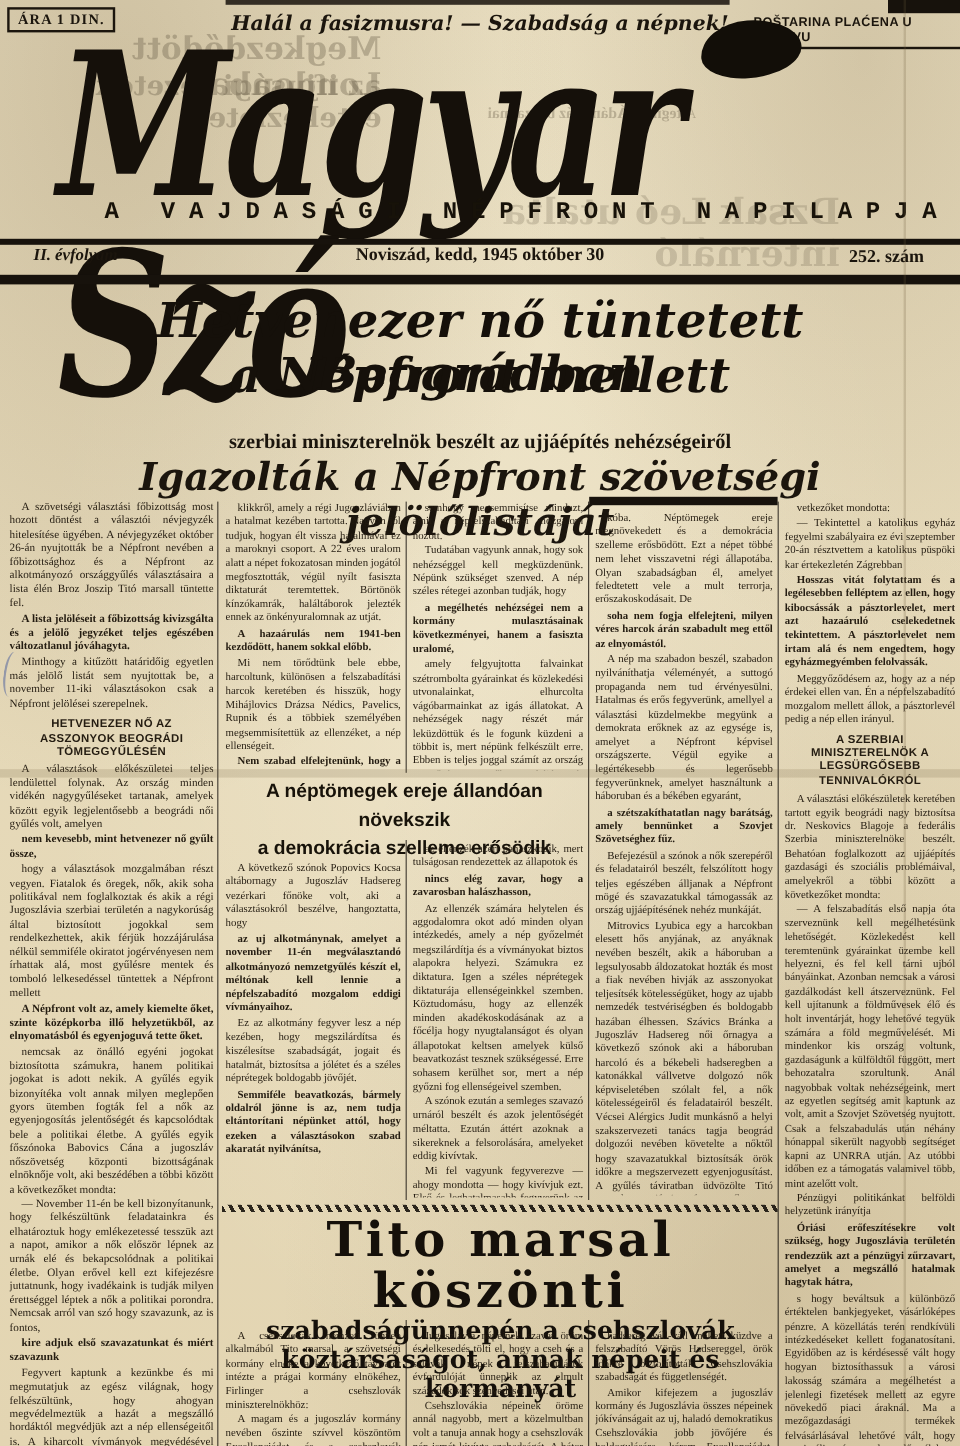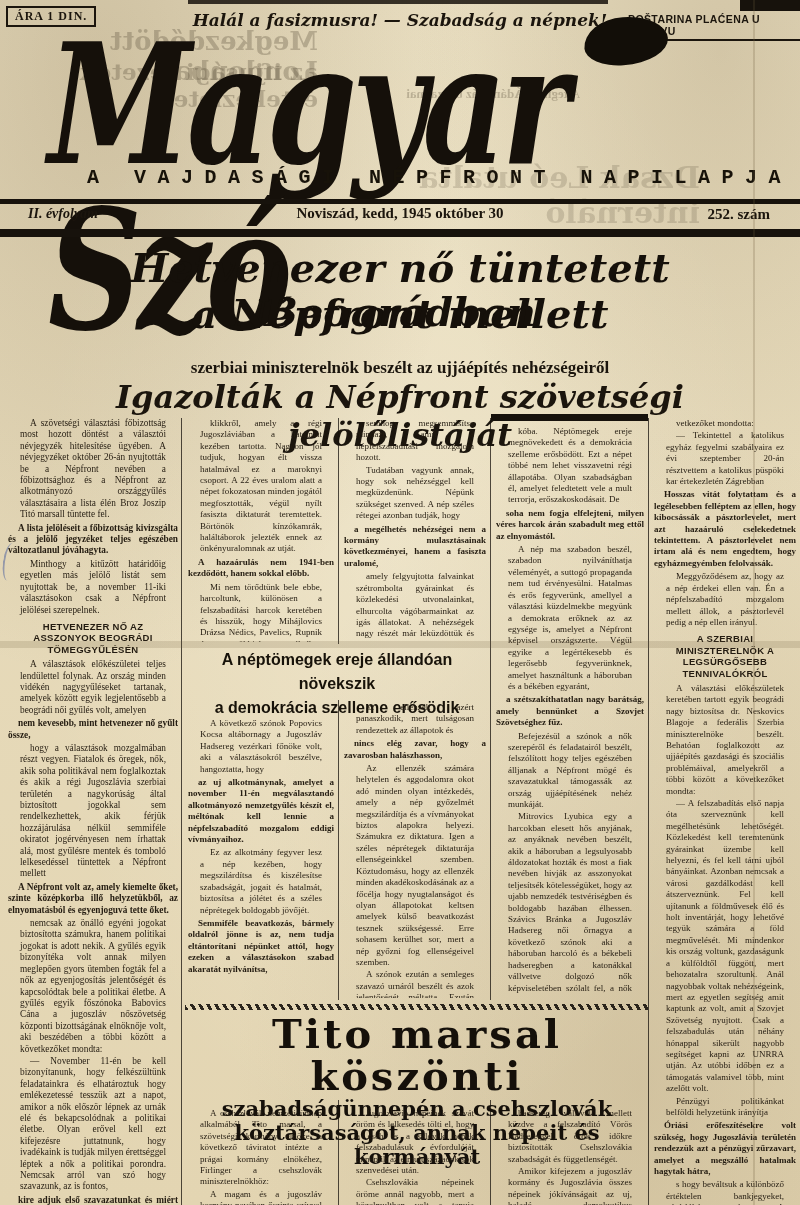--- a/index.html
+++ b/index.html
@@ -32,21 +32,21 @@
   .rule2{left:0;top:229px;width:800px;height:8px;}
   .volume{left:28px;top:206px;font-weight:bold;font-size:14px;font-style:italic;}
   .dateline{left:200px;top:205px;width:400px;text-align:center;font-weight:bold;font-size:15px;}
   .issue{left:640px;top:206px;width:130px;text-align:right;font-weight:bold;font-size:15px;}
   
   .h1{left:20px;width:760px;text-align:center;font-family:"DejaVu Serif",serif;font-weight:bold;font-style:italic;font-size:40px;line-height:44px;color:#15100a;}
   .sub{left:40px;width:720px;text-align:center;font-weight:bold;font-size:17px;line-height:19px;}
   .h3{left:40px;width:720px;text-align:center;font-family:"DejaVu Serif",serif;font-weight:bold;font-style:italic;font-size:32px;}
   
   .col{overflow:hidden;font-size:9px;line-height:11.4px;color:#241c11;}
-  .col p{margin:0 12px 1px;}
+  .col p{margin:0 0 1px;}
   .pp{text-align:justify;text-indent:10px;}
   .pb{font-weight:bold;text-align:justify;text-indent:10px;margin:2px 0 2px !important;}
   .ph{font-weight:bold;text-align:center;font-size:9.5px;letter-spacing:.3px;margin:5px 4px 4px !important;font-family:"Liberation Sans",sans-serif;}
   .vrule{width:1px;background:rgba(23,18,12,.75);}
   .sec-head{text-align:center;font-family:"Liberation Sans",sans-serif;font-weight:bold;color:#171209;}
   .wavy{height:6px;background:repeating-linear-gradient(60deg,#17120c 0 3px,transparent 3px 7px);opacity:.9;}
   
   .ghost{transform:scaleX(-1);opacity:.30;color:#574c38;font-family:"DejaVu Serif",serif;font-weight:bold;filter:blur(.4px);}
   .crease-h{left:0;top:641px;width:800px;height:7px;background:rgba(110,92,60,.18);}
   .crease-v{left:753px;top:0;width:2px;height:1205px;background:rgba(110,92,60,.22);}

